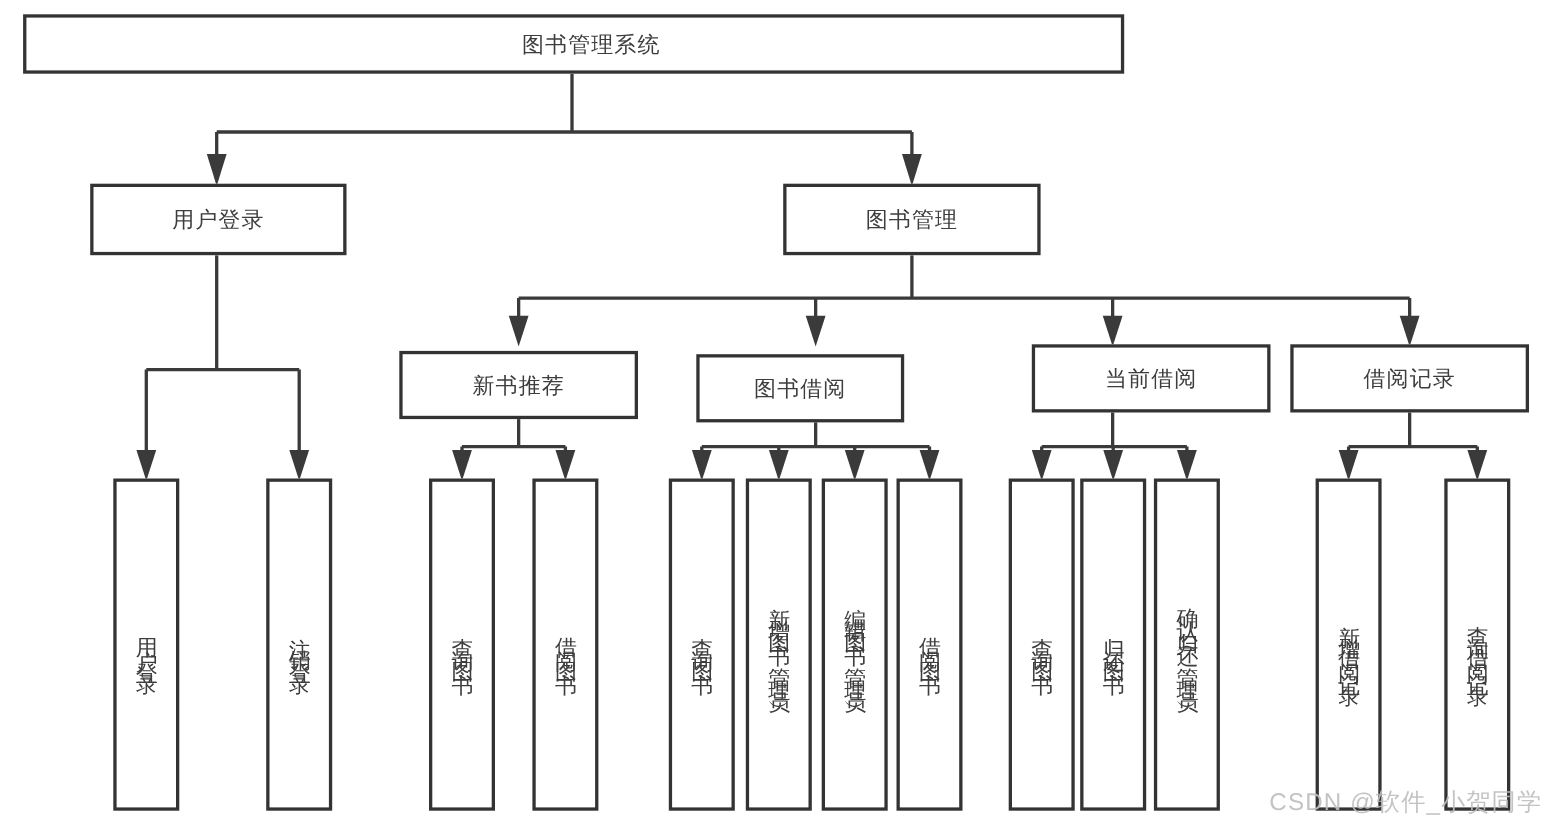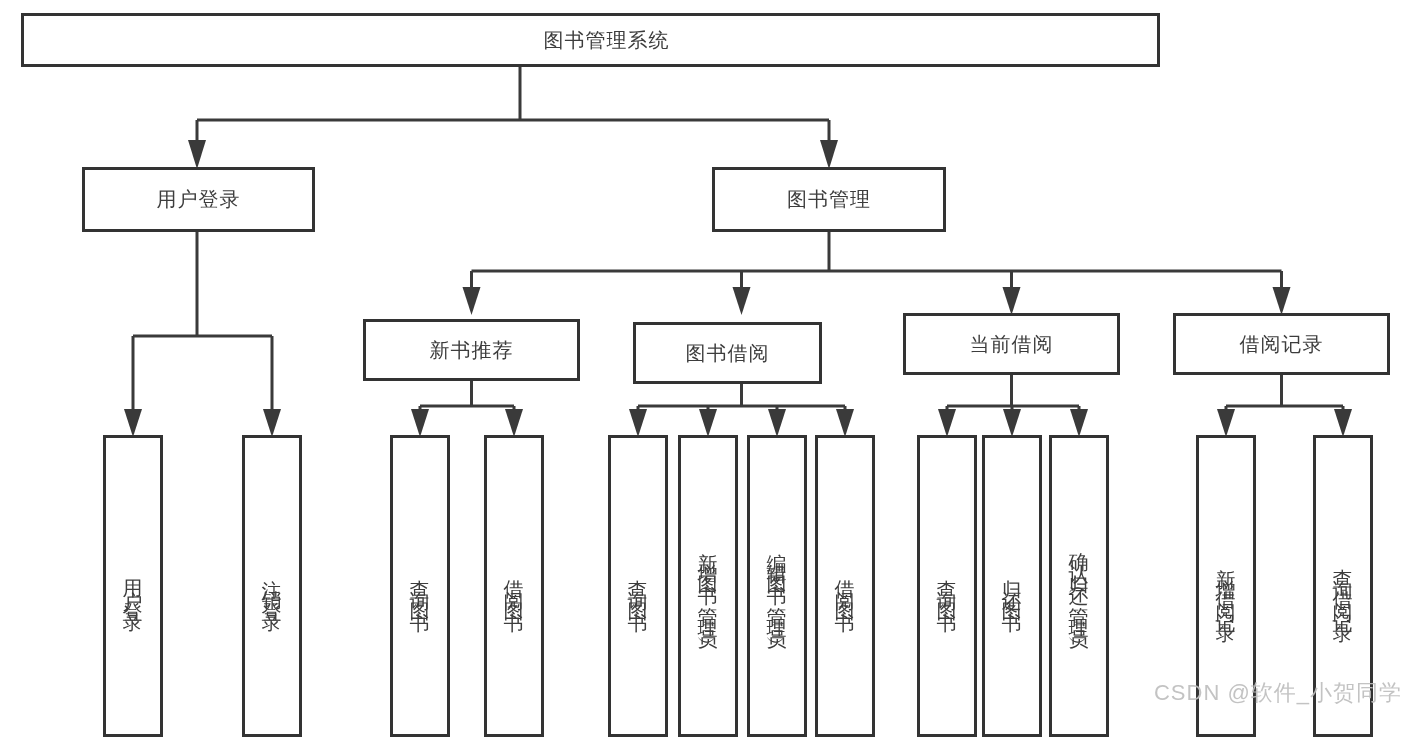--- a/index.html
+++ b/index.html
@@ -40,21 +40,21 @@
   .vbox .label {
     writing-mode: vertical-rl;
     text-orientation: mixed;
     font-size: 20px;
     letter-spacing: 11px;
     line-height: 1;
   }
   #watermark {
     position: absolute;
     right: 3px;
-    top: 678px;
+    top: 714px;
     z-index: 3;
     font-size: 22px;
     color: rgba(190, 190, 190, 0.92);
     letter-spacing: 1px;
     white-space: nowrap;
   }
 </style>
 </head>
 <body>
 
@@ -93,38 +93,38 @@
       <polygon points="768,409 786,409 777,437"></polygon>
       <polygon points="836,409 854,409 845,437"></polygon>
       <polygon points="938,409 956,409 947,437"></polygon>
       <polygon points="1003,409 1021,409 1012,437"></polygon>
       <polygon points="1070,409 1088,409 1079,437"></polygon>
       <polygon points="1217,409 1235,409 1226,437"></polygon>
       <polygon points="1334,409 1352,409 1343,437"></polygon>
     </g>
   </svg>
 
-  <div class="node hbox" style="left:21px; top:13px; width:1139px; height:54px;padding-left:32px;">
+  <div class="node hbox" style="left:21px; top:13px; width:1001px; height:54px;padding-left:32px;">
     <span class="label">图书管理系统</span>
   </div>
 
   <div class="node hbox" style="left:82px; top:167px; width:233px; height:65px;">
     <span class="label">用户登录</span>
   </div>
   <div class="node hbox" style="left:712px; top:167px; width:234px; height:65px;text-align:center;">
     <span class="label">图书管理</span>
   </div>
 
   <div class="node hbox" style="left:363px; top:319px; width:217px; height:62px;">
     <span class="label">新书推荐</span>
   </div>
   <div class="node hbox" style="left:633px; top:322px; width:189px; height:62px;">
     <span class="label">图书借阅</span>
   </div>
-  <div class="node hbox" style="left:903px; top:313px; width:217px; height:62px;">
+  <div class="node hbox" style="left:938px; top:313px; width:217px; height:62px;">
     <span class="label">当前借阅</span>
   </div>
   <div class="node hbox" style="left:1173px; top:313px; width:217px; height:62px;">
     <span class="label">借阅记录</span>
   </div>
 
   <div class="node vbox" style="left:103px; top:435px; width:60px; height:302px;">
     <span class="label">用户登录</span>
   </div>
   <div class="node vbox" style="left:242px; top:435px; width:60px; height:302px;">

